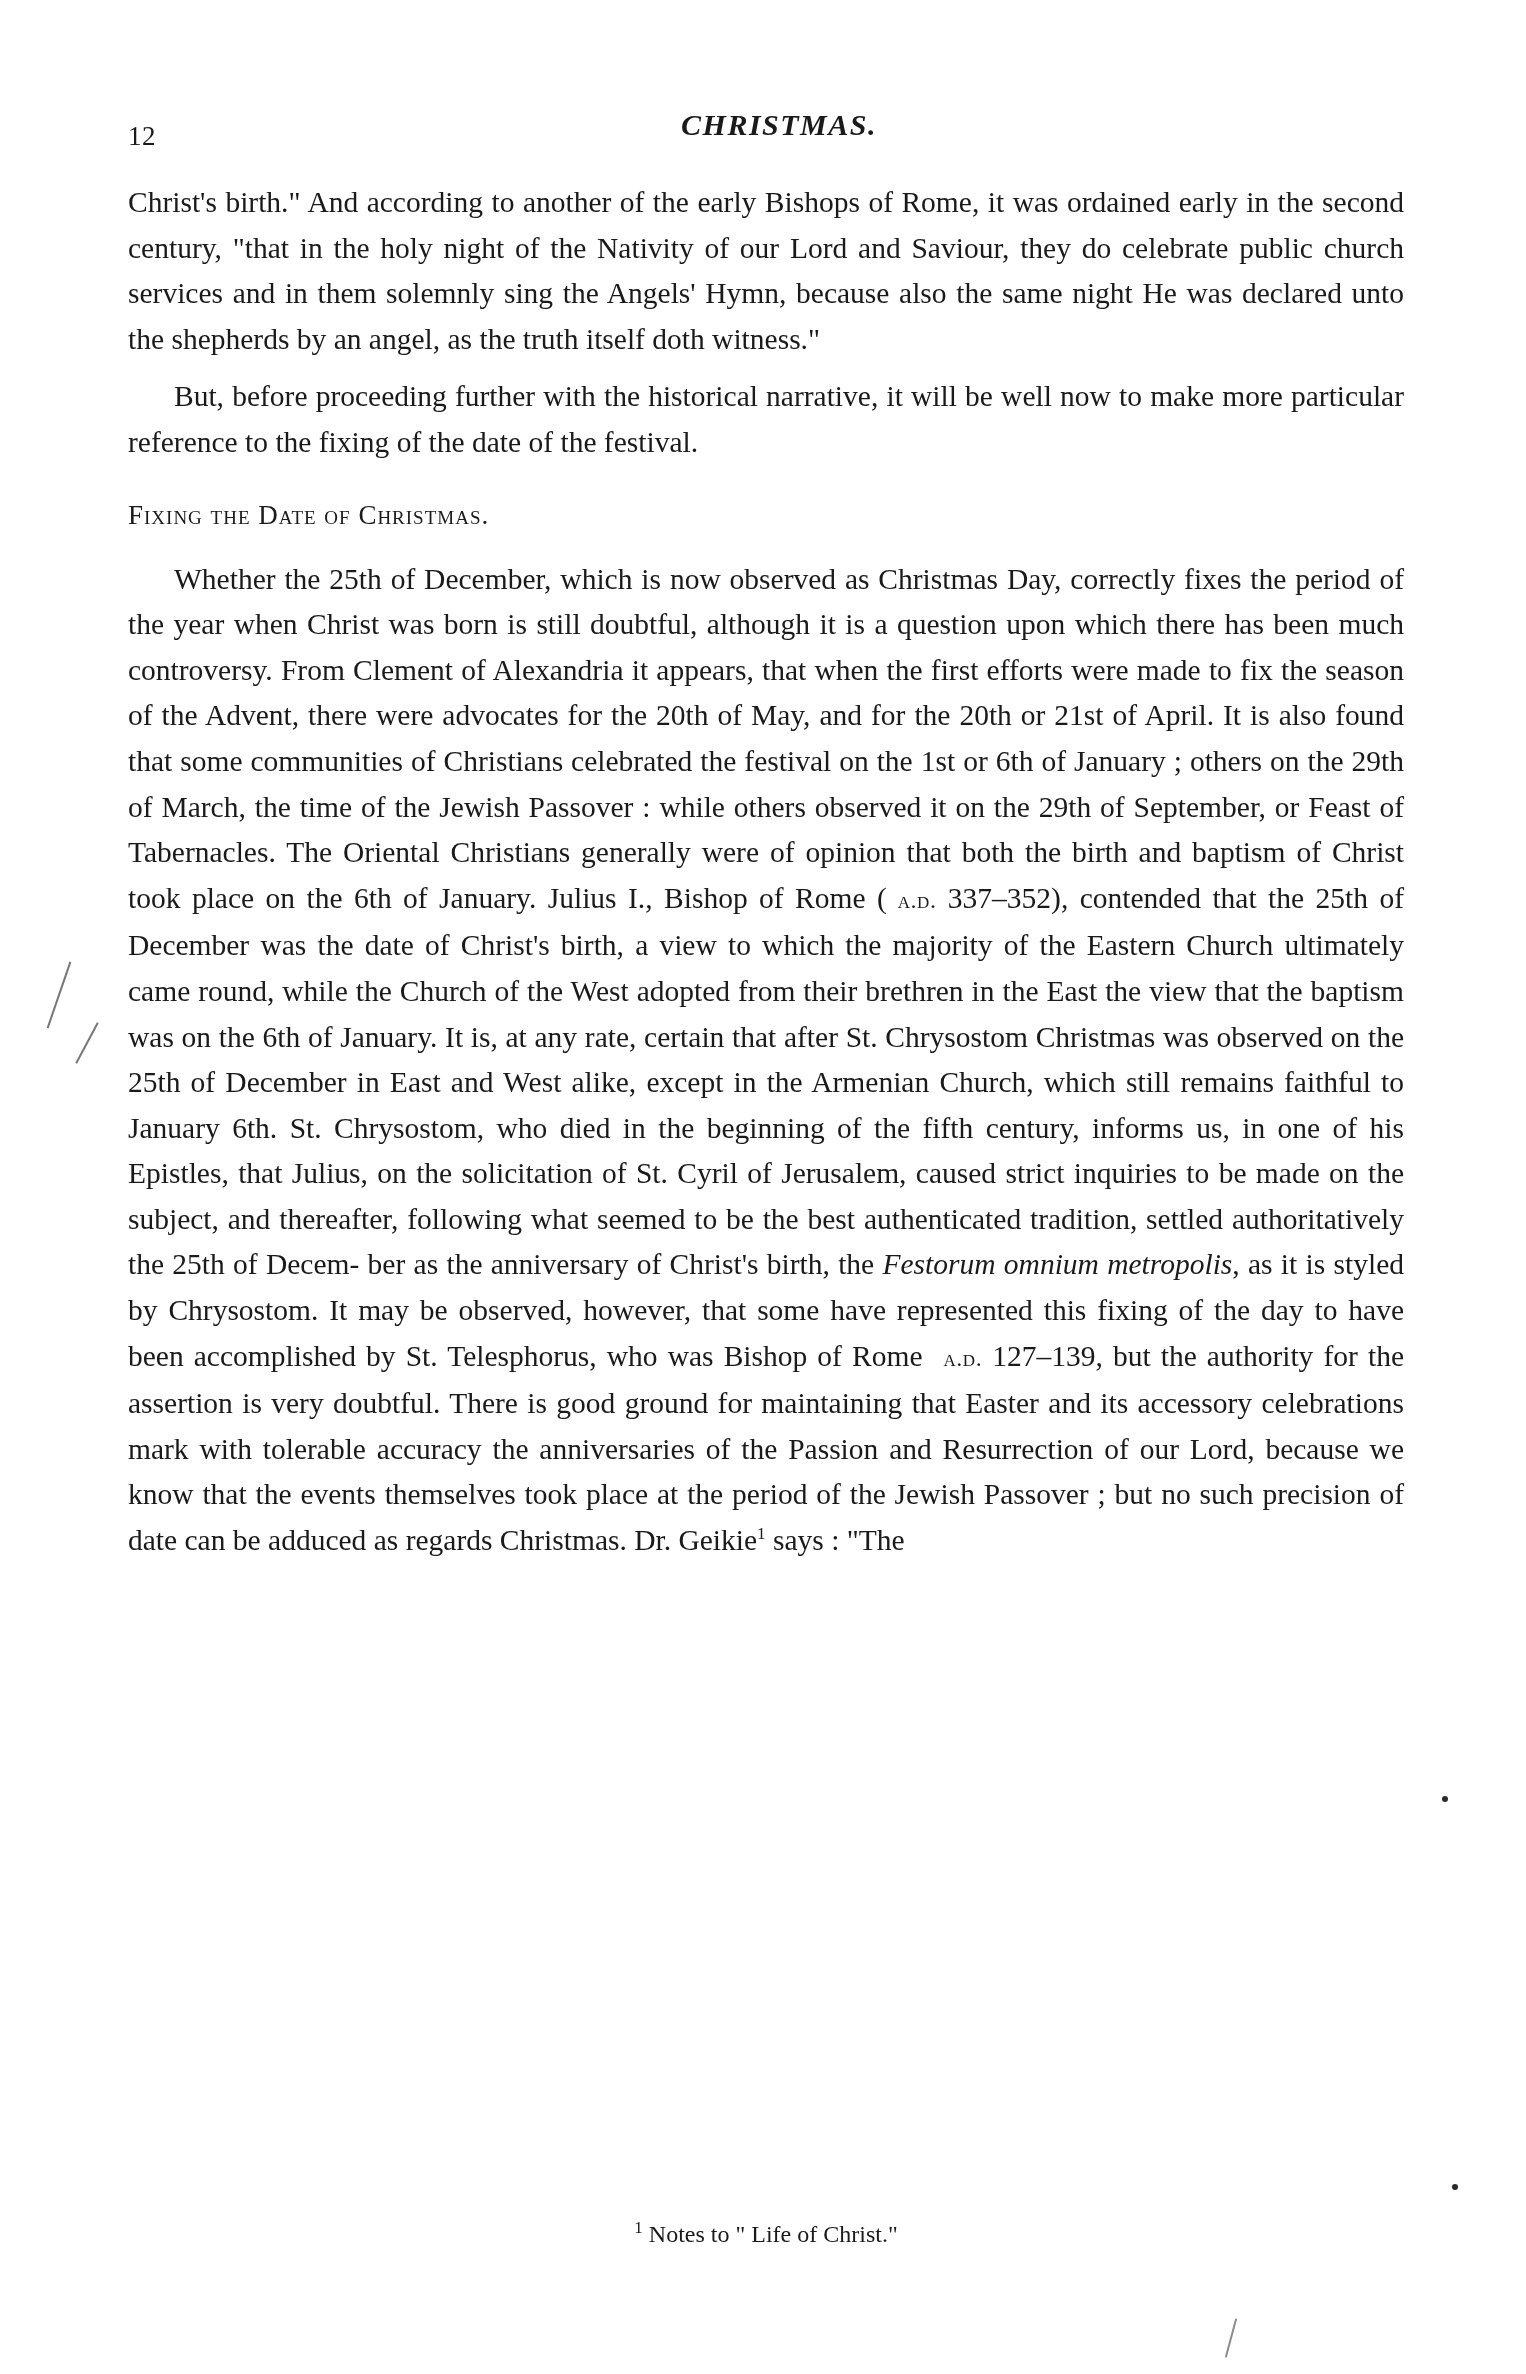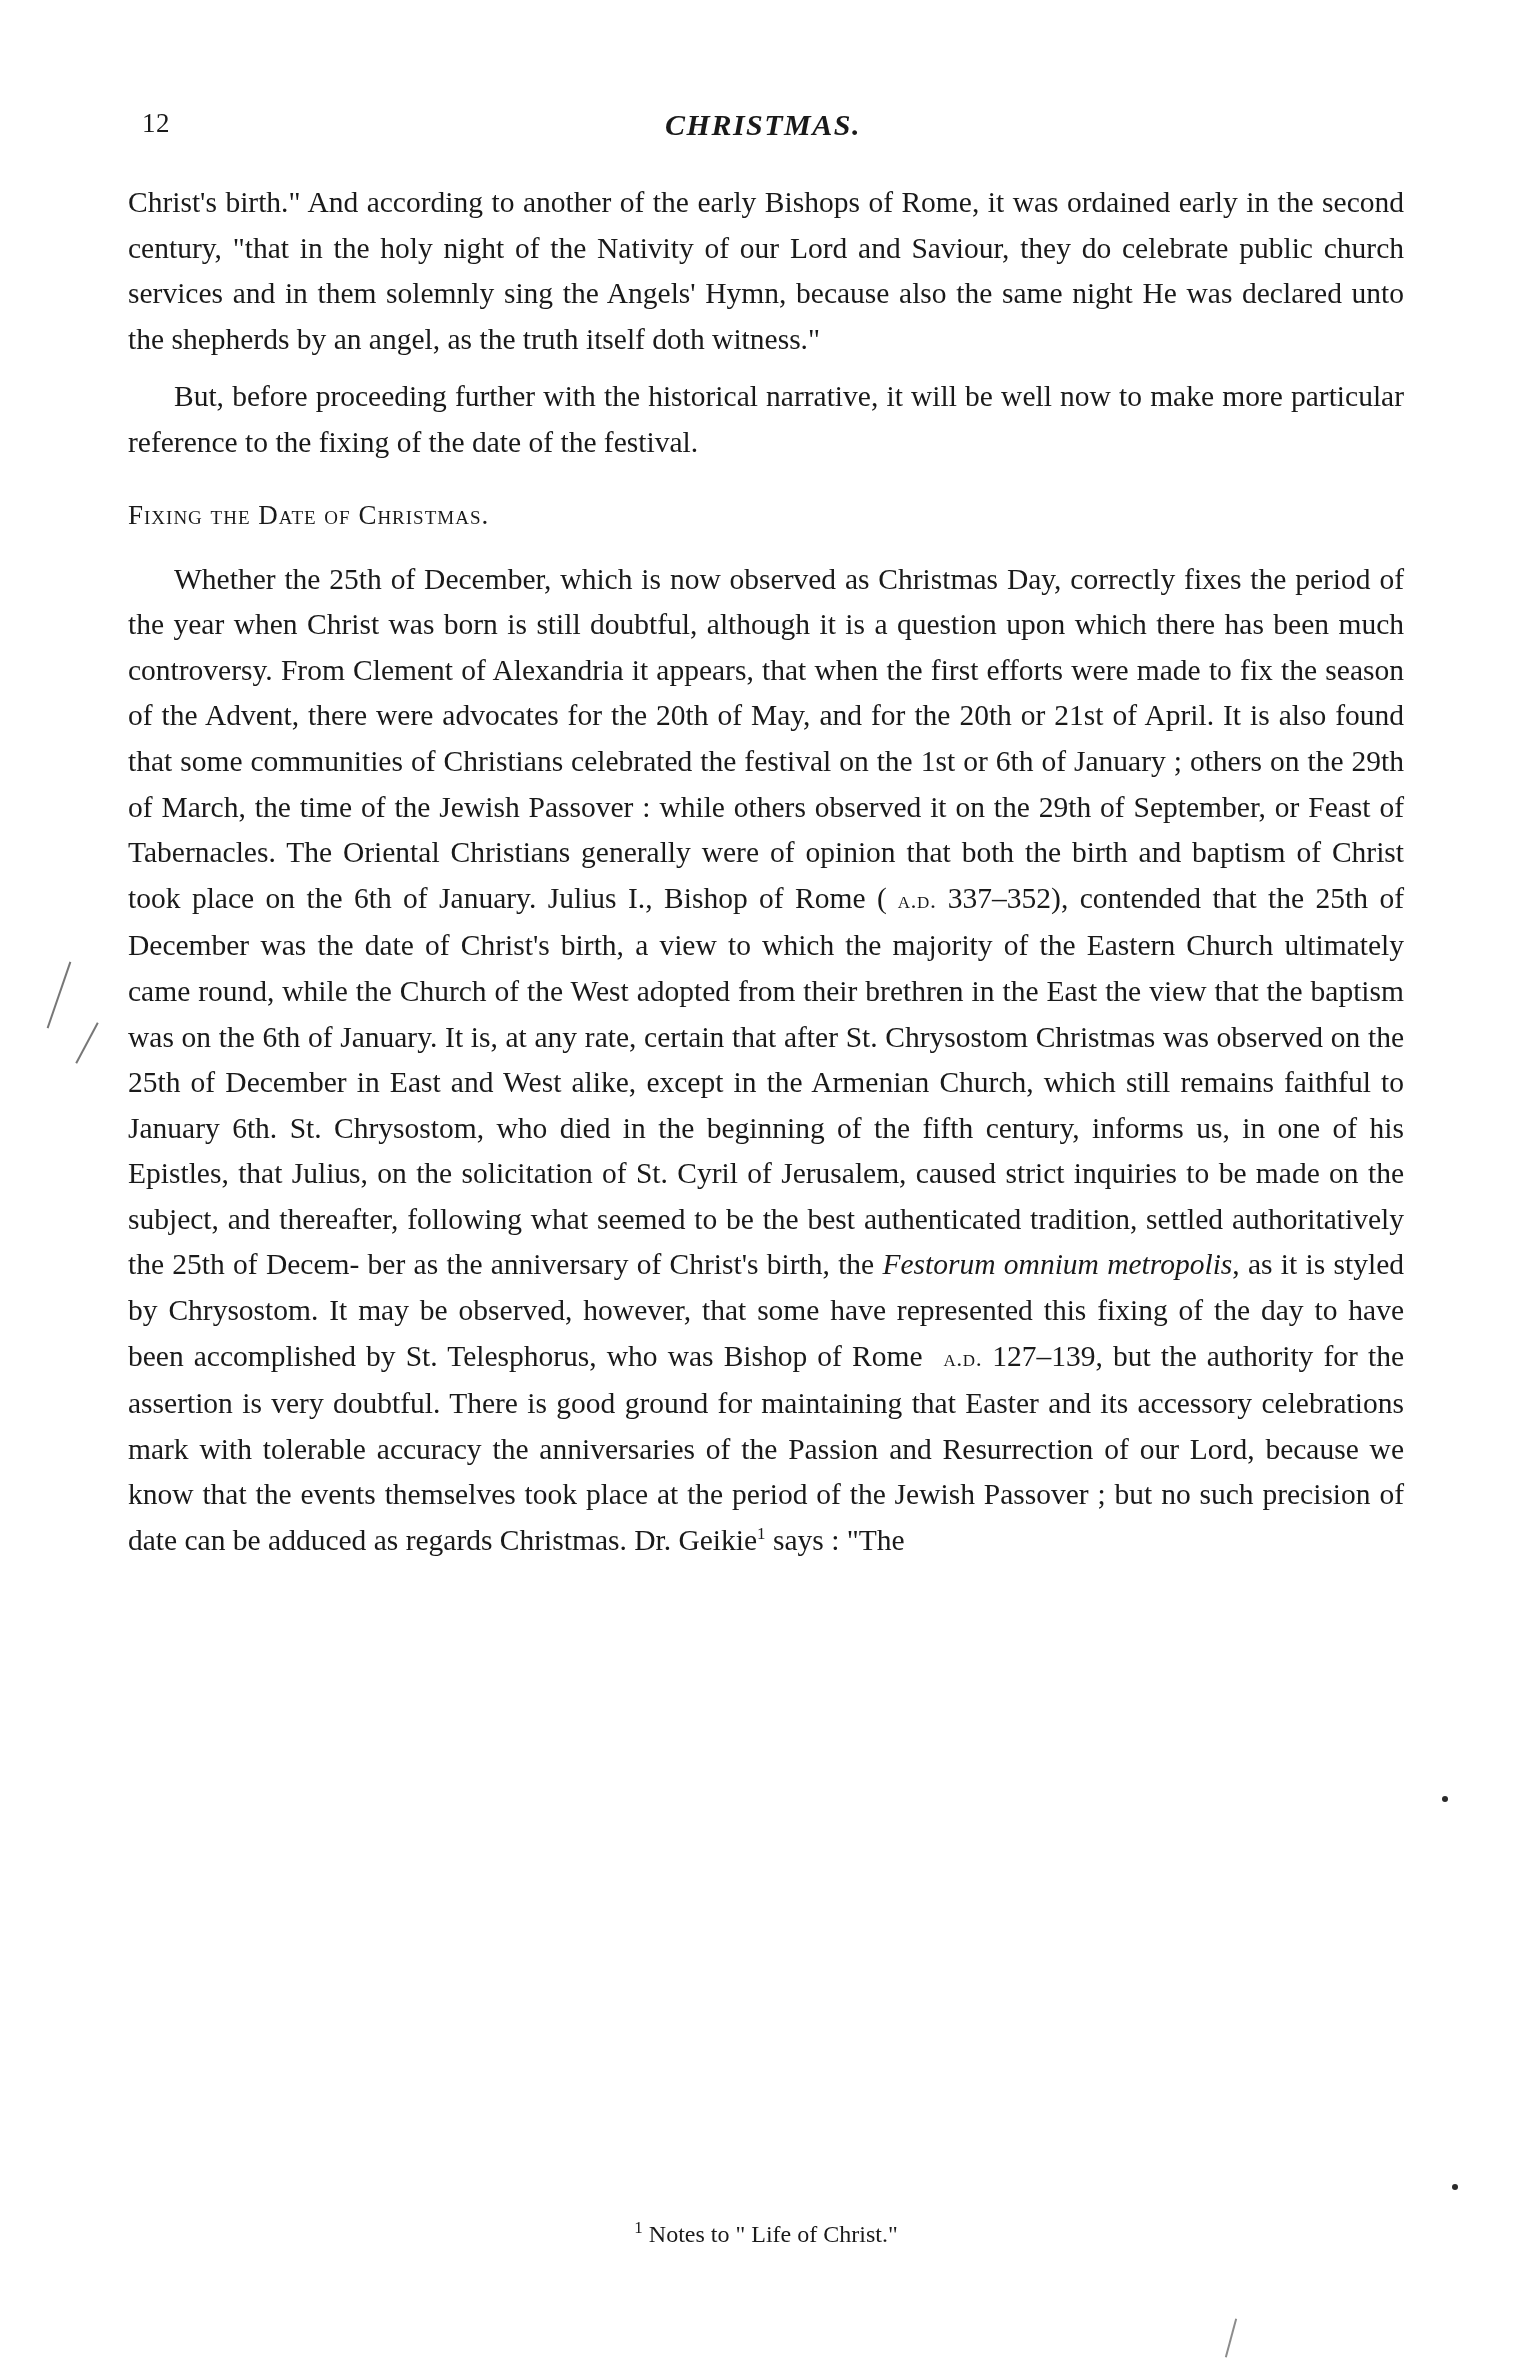--- a/index.html
+++ b/index.html
@@ -24,29 +24,28 @@
   .header {
     position: absolute;
     left: 128px;
     top: 108px;
     width: 1270px;
     height: 40px;
   }
   .folio {
     position: absolute;
     left: 0;
-    top: 0;
+    top: 13px;
     font-size: 27px;
     letter-spacing: 0.5px;
     font-family: "Liberation Serif", serif;
-    margin-left: 14px;
   }
   .running-head {
     position: absolute;
-    left: 0;
+    left: 16px;
     top: 0;
     width: 1270px;
     text-align: center;
     font-style: italic;
     font-weight: bold;
     font-size: 30px;
     letter-spacing: 1.5px;
   }
   .body-col {
     position: absolute;

